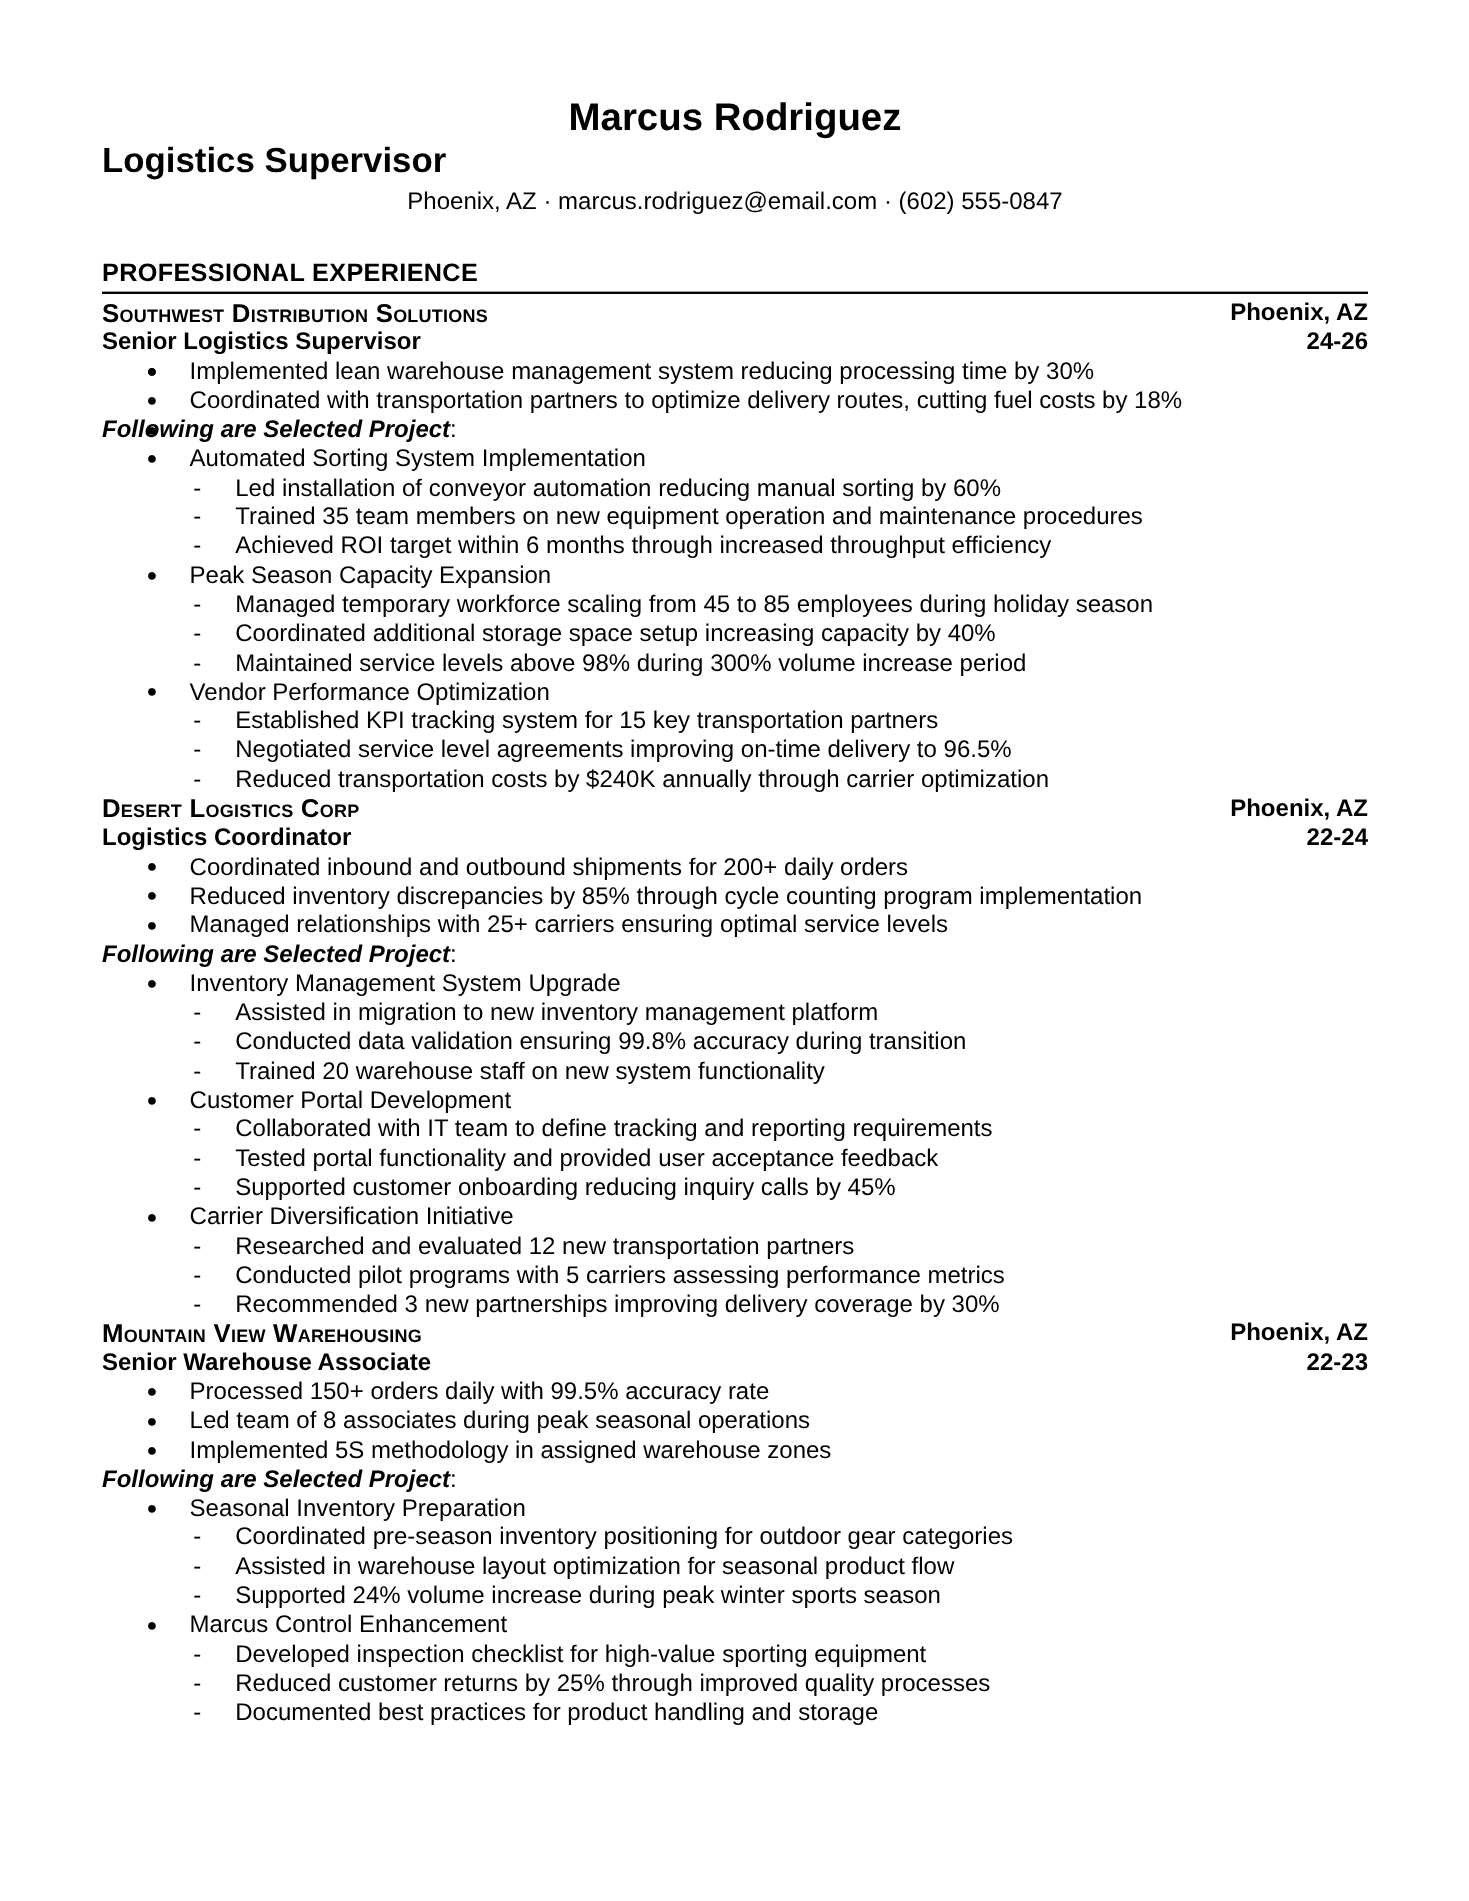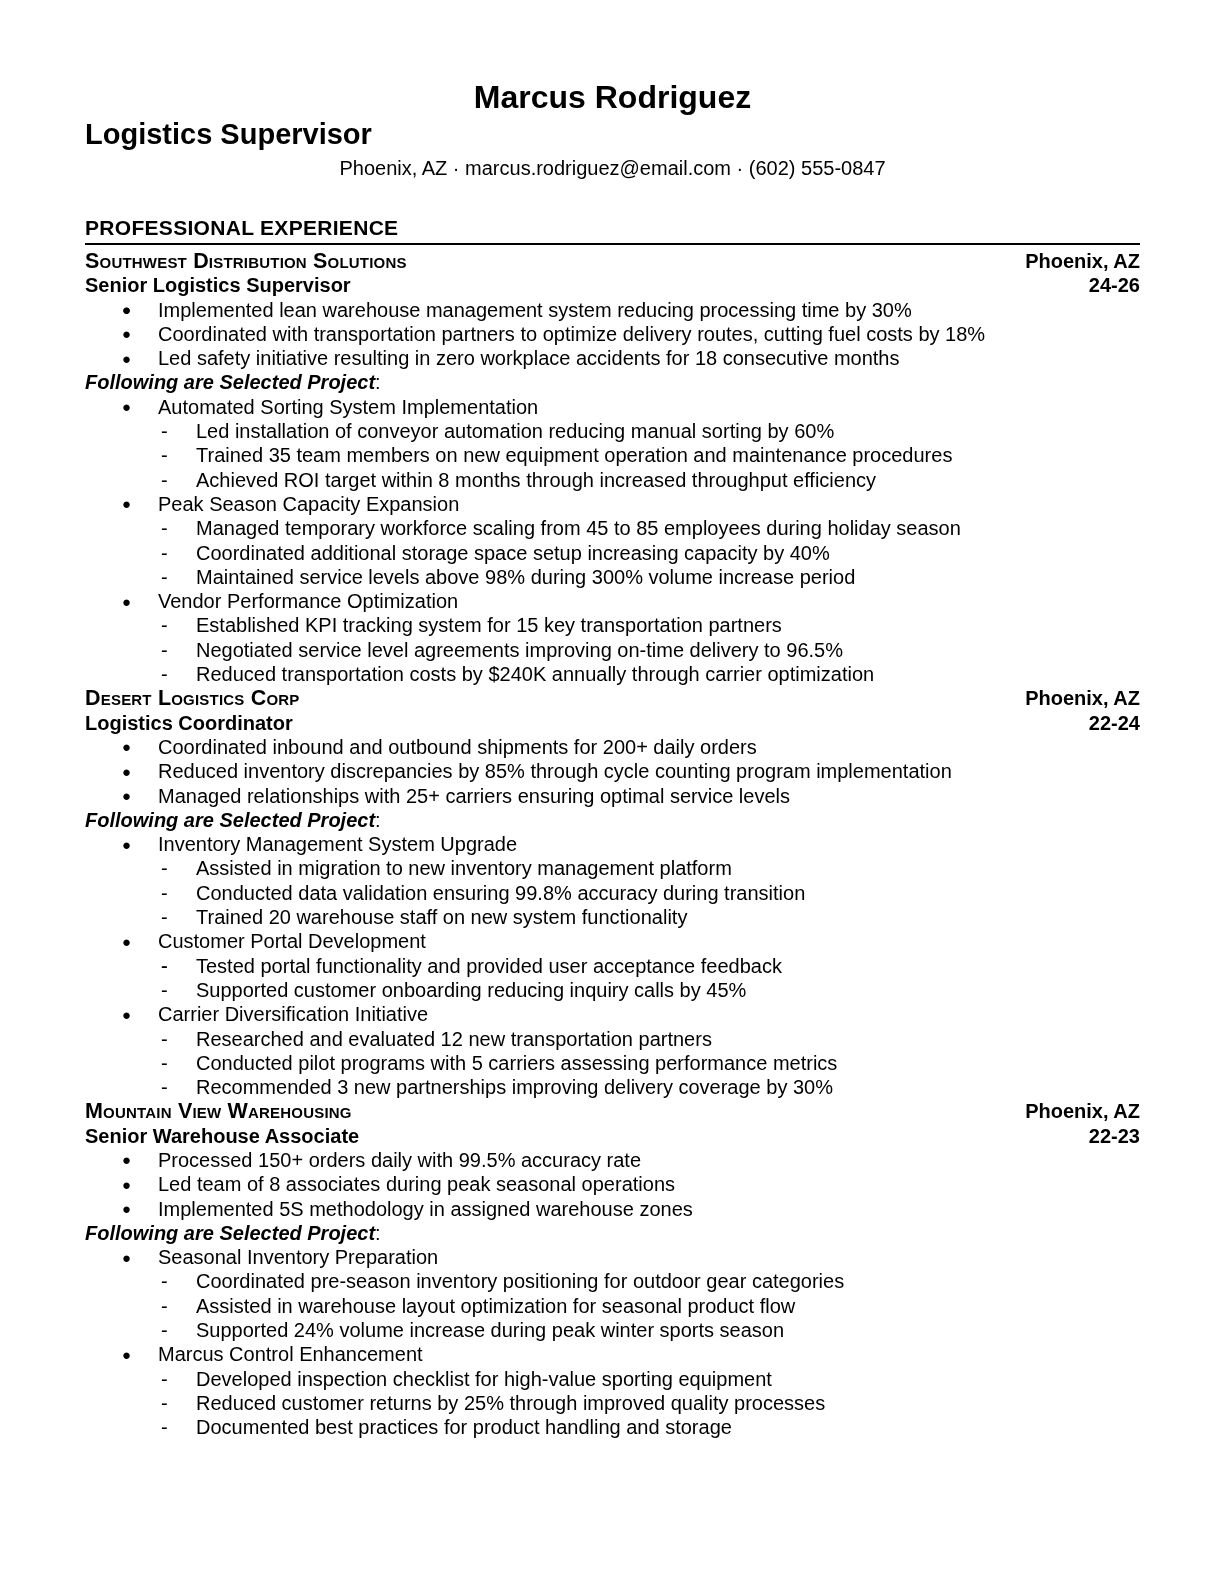--- a/index.html
+++ b/index.html
@@ -79,21 +79,20 @@
     <span class="txt">Implemented lean warehouse management system reducing processing time by 30%</span>
   </div>
 
   <div class="line b1">
     <span class="m1">●</span>
     <span class="txt">Coordinated with transportation partners to optimize delivery routes, cutting fuel costs by 18%</span>
   </div>
 
   <div class="line b1">
     <span class="m1">●</span>
-    <span class="txt">Led safety initiative resulting in zero workplace accidents for 18 consecutive months</span>
   </div>
 </div>
     <div class="row following">
       <span class="fl-label">Following are Selected Project</span><span class="fl-colon">:</span>
     </div>
     <div class="projects">
   <div class="line b1">
     <span class="m1">●</span>
     <span class="txt">Automated Sorting System Implementation</span>
   </div>
@@ -103,21 +102,21 @@
     <span class="txt">Led installation of conveyor automation reducing manual sorting by 60%</span>
   </div>
 
   <div class="line b2">
     <span class="m2">-</span>
     <span class="txt">Trained 35 team members on new equipment operation and maintenance procedures</span>
   </div>
 
   <div class="line b2">
     <span class="m2">-</span>
-    <span class="txt">Achieved ROI target within 8 months through increased throughput efficiency</span>
+    <span class="txt">Achieved ROI target within 6 months through increased throughput efficiency</span>
   </div>
 
   <div class="line b1">
     <span class="m1">●</span>
     <span class="txt">Peak Season Capacity Expansion</span>
   </div>
 
   <div class="line b2">
     <span class="m2">-</span>
     <span class="txt">Managed temporary workforce scaling from 45 to 85 employees during holiday season</span>
@@ -204,20 +203,21 @@
     <span class="txt">Trained 20 warehouse staff on new system functionality</span>
   </div>
 
   <div class="line b1">
     <span class="m1">●</span>
     <span class="txt">Customer Portal Development</span>
   </div>
 
   <div class="line b2">
     <span class="m2">-</span>
+    <span class="txt">Collaborated with IT team to define tracking and reporting requirements</span>
   </div>
 
   <div class="line b2">
     <span class="m2">-</span>
     <span class="txt">Tested portal functionality and provided user acceptance feedback</span>
   </div>
 
   <div class="line b2">
     <span class="m2">-</span>
     <span class="txt">Supported customer onboarding reducing inquiry calls by 45%</span>

